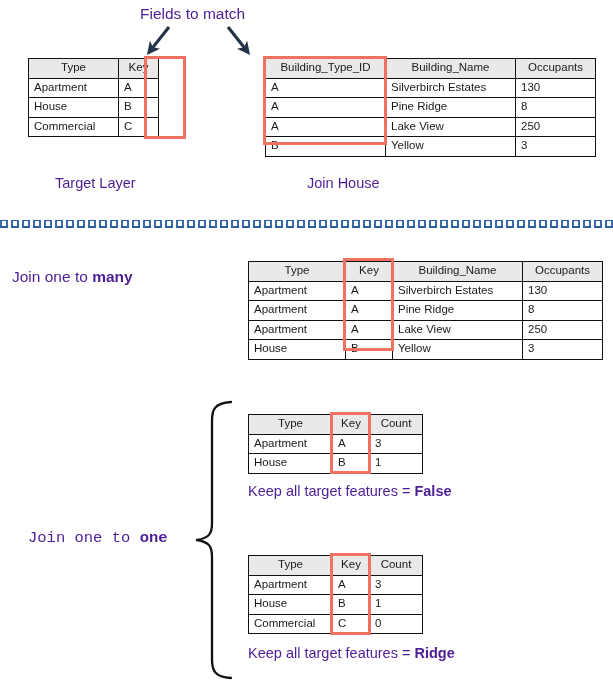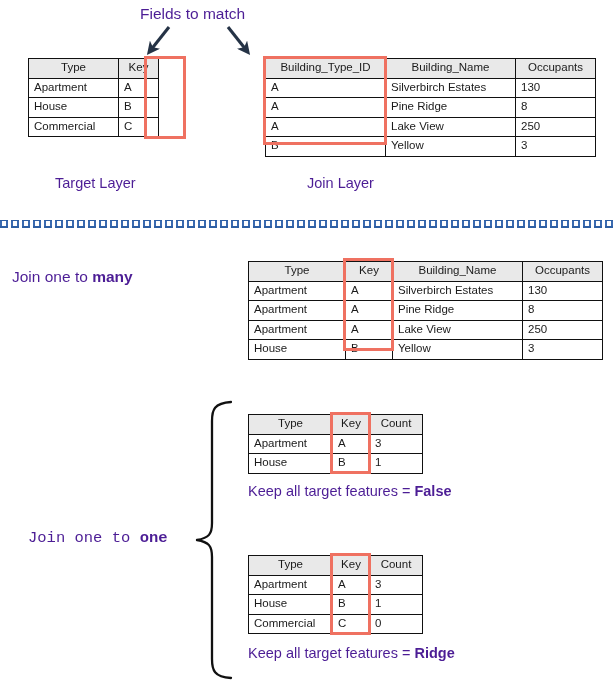--- a/index.html
+++ b/index.html
@@ -173,21 +173,21 @@
       <tr>
         <td>B</td>
         <td>Yellow</td>
         <td>3</td>
       </tr>
     </tbody>
   </table>
   <div class="redbox" style="left:-2px; top:-2px; width:124px; height:89px;"></div>
 </div>
 
-<div class="abs label" style="left:307px; top:175px;">Join Layer</div>
+<div class="abs label" style="left:307px; top:175px;">Join House</div>
 
 <div class="abs divider">
   <div class="bar top"></div>
   <div class="ticks"></div>
   <div class="bar bottom"></div>
 </div>
 
 <div class="abs label big" style="left:12px; top:268px;">
   <span>Join one to </span><b>many</b>
 </div>

